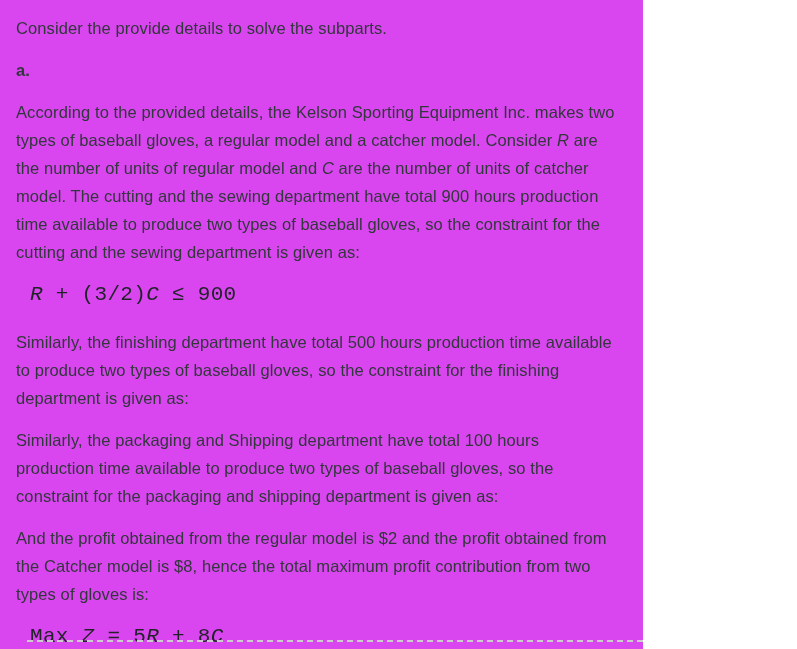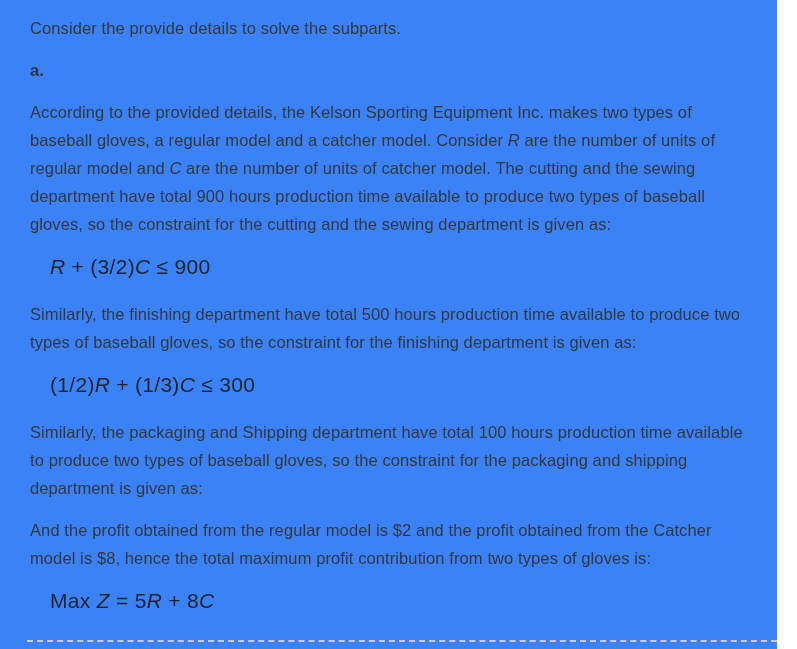--- a/index.html
+++ b/index.html
@@ -1,44 +1,44 @@
 <!DOCTYPE html>
 <html><head>
 <meta charset="utf-8">
 <style>
   * { margin: 0; padding: 0; box-sizing: border-box; }
   html, body { background: #ffffff; }
   .page {
     position: relative;
-    width: 777px;
+    width: 643px;
     height: 649px;
-    background: #3b82f6;
-    padding: 14px 24px 0 30px;
+    background: #d946ef;
+    padding: 14px 24px 0 16px;
     font-family: "Liberation Sans", sans-serif;
     color: #32373c;
     overflow: hidden;
   }
   .body-text {
     font-size: 16.5px;
     line-height: 28px;
     margin-bottom: 14px;
     letter-spacing: 0.1px;
   }
   .part-label {
     font-size: 16.5px;
     line-height: 28px;
     font-weight: bold;
     margin-bottom: 14px;
   }
   .math {
-    font-family: Liberation Sans, sans-serif;
+    font-family: Liberation Mono, monospace;
     font-size: 21px;
     line-height: 30px;
     color: #1f2327;
-    margin: 4px 0 18px 20px;
+    margin: 4px 0 18px 14px;
     letter-spacing: 0.3px;
   }
   .italic { font-style: italic; }
   .separator {
     position: absolute;
     left: 27px;
     right: 0;
     bottom: 7px;
     border-top: 2px dashed #cccccc;
   }
@@ -51,21 +51,20 @@
   <p class="body-text">Consider the provide details to solve the subparts.</p>
 
   <p class="part-label">a.</p>
 
   <p class="body-text"><span>According to the provided details, the Kelson Sporting Equipment Inc. makes two types of baseball gloves, a regular model and a catcher model. Consider </span><span class="italic">R</span><span> are the number of units of regular model and </span><span class="italic">C</span><span> are the number of units of catcher model. The cutting and the sewing department have total 900 hours production time available to produce two types of baseball gloves, so the constraint for the cutting and the sewing department is given as:</span></p>
 
   <div class="math"><span class="italic">R</span><span> + (3/2)</span><span class="italic">C</span><span> ≤ 900</span></div>
 
   <p class="body-text"><span>Similarly, the finishing department have total 500 hours production time available to produce two types of baseball gloves, so the constraint for the finishing department is given as:</span></p>
 
-  <div class="math"><span>(1/2)</span><span class="italic">R</span><span> + (1/3)</span><span class="italic">C</span><span> ≤ 300</span></div>
 
   <p class="body-text"><span>Similarly, the packaging and Shipping department have total 100 hours production time available to produce two types of baseball gloves, so the constraint for the packaging and shipping department is given as:</span></p>
 
 
   <p class="body-text"><span>And the profit obtained from the regular model is $2 and the profit obtained from the Catcher model is $8, hence the total maximum profit contribution from two types of gloves is:</span></p>
 
   <div class="math"><span>Max </span><span class="italic">Z</span><span> = 5</span><span class="italic">R</span><span> + 8</span><span class="italic">C</span></div>
 
   <div class="separator"></div>
 

